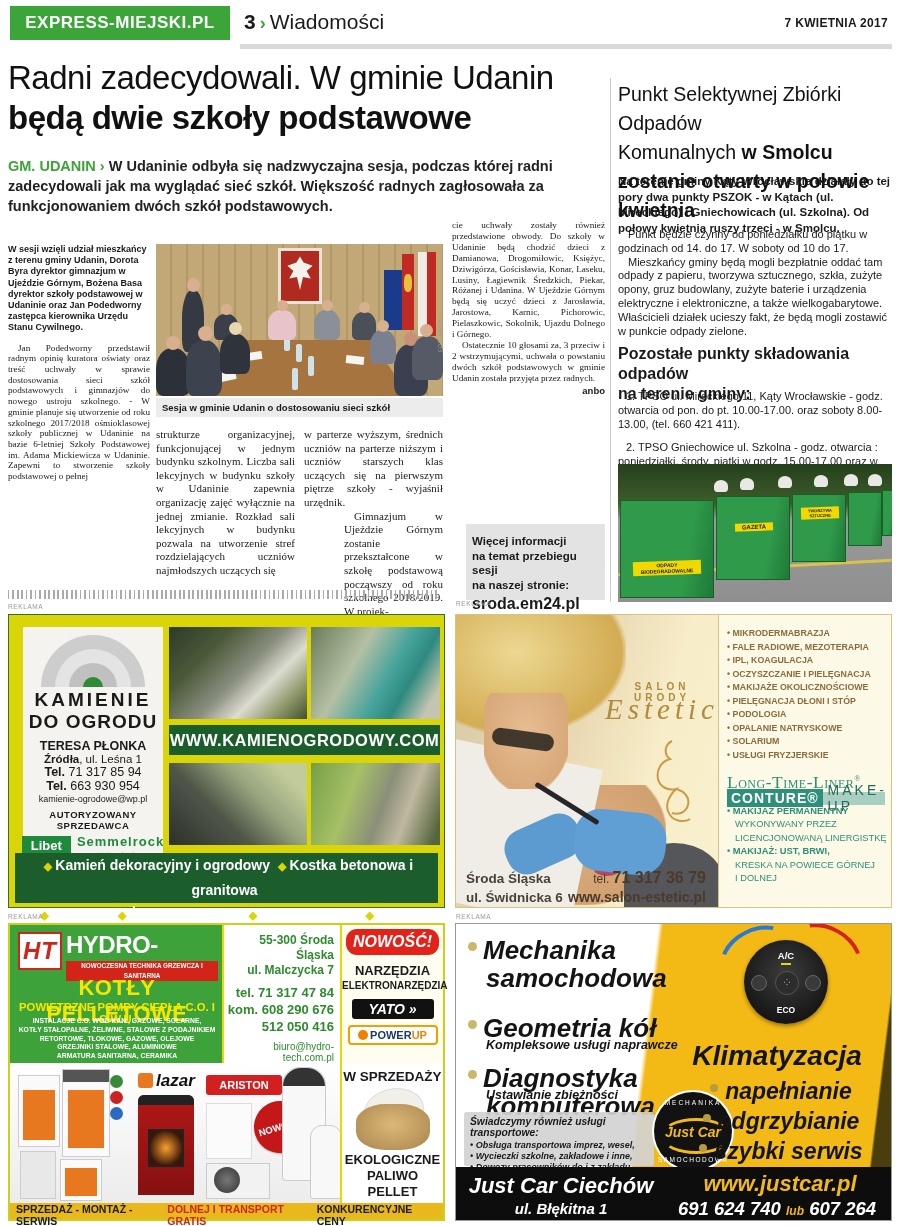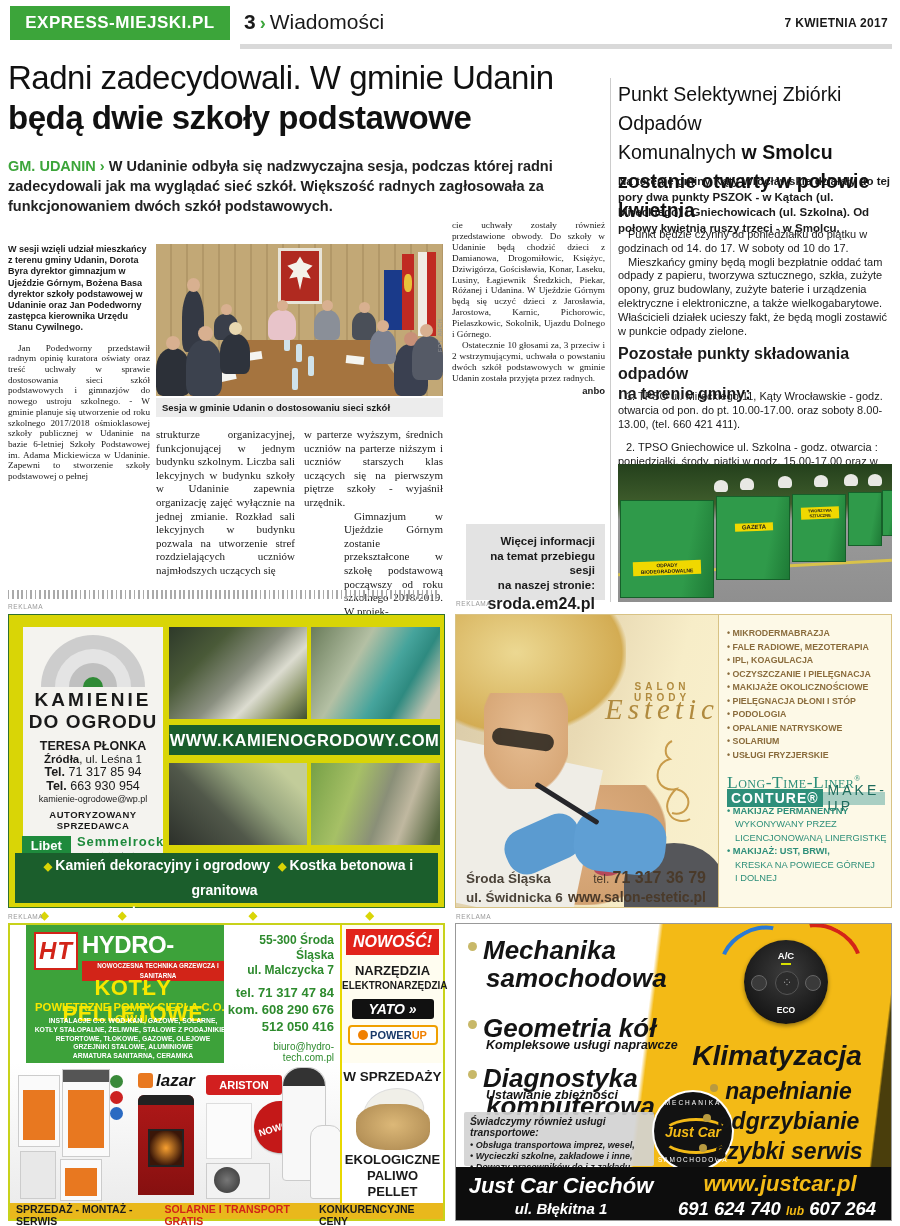--- a/index.html
+++ b/index.html
@@ -24,21 +24,21 @@
   .col1 .body-s{margin-top:9px;text-indent:10px;}
   .photo{left:156px;top:244px;width:287px;height:152px;overflow:hidden;background:repeating-linear-gradient(90deg,#c2a876 0 14px,#b29868 14px 16px);}
   .credit{left:437px;top:352px;font-size:5.5px;color:#999;transform:rotate(-90deg);transform-origin:left top;letter-spacing:.5px;}
   .caption{left:156px;top:398px;width:287px;height:19px;background:#ececec;font-size:9.5px;font-weight:bold;line-height:19px;padding-left:6px;box-sizing:border-box;}
   .col2{left:156px;top:428px;width:139px;font-size:11px;line-height:13.6px;}
   .col3{left:304px;top:428px;width:139px;font-size:11px;line-height:13.6px;}
   .col3 .p2{text-indent:10px;margin-left:40px;}
   .col4{left:452px;top:220px;width:153px;font-size:9.2px;line-height:10.9px;}
   .col4 .p2{text-indent:10px;}
   .byline{text-align:right;font-family:"Liberation Sans",sans-serif;font-weight:bold;font-size:9.5px;margin-top:2px;}
-  .infobox{left:466px;top:524px;width:139px;height:76px;background:#e3e3e3;text-align:right;box-sizing:border-box;padding:10px 10px 0 6px;}
+  .infobox{left:466px;top:524px;width:139px;height:76px;background:#e3e3e3;text-align:left;box-sizing:border-box;padding:10px 10px 0 6px;}
   .infobox .l{font-size:11.5px;font-weight:600;line-height:14.5px;}
   .infobox .u{font-size:16px;font-weight:bold;margin-top:3px;}
   .vline{left:610px;top:78px;width:1px;height:524px;background:#ccc;}
   
   .sideh{left:618px;top:80px;width:276px;font-size:19.5px;line-height:29px;color:#111;}
   .sideh b{font-weight:bold;}
   .sidelead{left:618px;top:174px;width:274px;font-size:11.5px;line-height:15.5px;font-weight:bold;}
   .sidebody{left:618px;top:228px;width:274px;font-size:11px;line-height:13.8px;}
   .sidebody p{margin:0;text-indent:10px;}
   .sidesub{left:618px;top:344px;width:274px;font-size:16px;line-height:20px;font-weight:bold;}
@@ -107,34 +107,34 @@
   .ltl-band{margin-top:1px;background:#a9cfc3;height:13px;display:flex;align-items:center;font-size:14px;letter-spacing:1px;}
   .ltl-band .c{background:#2e8f7a;color:#fff;font-weight:bold;padding:1px 4px;}
   .ltl-band .m{color:#1d6b5c;padding-left:5px;letter-spacing:3px;}
   .e-pm{margin-top:8px;}
   .e-pm li{font-size:9.3px;color:#2e8f7a;line-height:13.5px;white-space:nowrap;}
   .e-pm li.b{font-weight:bold;}
   .e-pm li.b::before{content:"• ";}
   .e-pm li.cont{padding-left:8px;}
   
   .ad3{left:8px;top:923px;width:437px;height:298px;background:#fff;border:2px solid #c8d21a;box-sizing:border-box;}
-  .h-green{left:16px;top:0;width:214px;height:138px;background:#3da23a;border-right:2px solid #e8d800;box-sizing:border-box;text-align:center;}
+  .h-green{left:0;top:0;width:214px;height:138px;background:#3da23a;border-right:2px solid #e8d800;box-sizing:border-box;text-align:center;}
   .h-logo{position:absolute;left:8px;top:7px;width:44px;height:38px;background:#fff;border:2px solid #d22418;box-sizing:border-box;color:#d22418;font-weight:bold;font-style:italic;font-size:24px;line-height:34px;text-align:center;letter-spacing:1px;}
   .h-name{position:absolute;left:56px;top:6px;width:154px;color:#fff;font-weight:bold;font-size:24px;letter-spacing:-.5px;text-align:left;}
   .h-tag{position:absolute;left:56px;top:36px;width:152px;background:#d22418;color:#fff;font-size:6.3px;font-weight:bold;line-height:10px;text-align:center;}
   .h-k1{position:absolute;left:0;top:50px;width:214px;color:#f7e700;font-weight:bold;font-size:22px;letter-spacing:.5px;}
   .h-k2{position:absolute;left:0;top:76px;width:214px;color:#f7e700;font-weight:bold;font-size:11.3px;}
   .h-lines{position:absolute;left:0;top:92px;width:214px;color:#fff;font-weight:bold;font-size:6.8px;line-height:8.8px;}
   .h-contact{left:214px;top:0;width:116px;height:138px;background:#fff;text-align:right;box-sizing:border-box;padding:8px 6px 0 0;color:#2e8b2e;}
   .h-contact .a{font-size:12px;font-weight:bold;line-height:15px;}
   .h-contact .t{font-size:13px;font-weight:bold;line-height:17px;margin-top:6px;}
   .h-contact .e{font-size:10px;font-weight:normal;margin-top:6px;}
   .h-contact .w{font-size:11.5px;font-weight:bold;margin-top:6px;}
   .h-right{left:330px;top:0;width:103px;height:138px;background:#fffdf0;border-left:2px solid #e8d800;box-sizing:border-box;text-align:center;}
-  .h-now{margin:4px 4px 0;background:#e2231a;color:#fff;font-weight:bold;font-style:italic;font-size:16px;line-height:26px;}
+  .h-now{margin:4px 4px 0;background:#e2231a;color:#fff;font-weight:bold;font-style:italic;font-size:16px;line-height:26px;border-radius:11px;}
   .h-tools1{font-size:13px;font-weight:bold;margin-top:8px;}
   .h-tools2{font-size:10px;font-weight:bold;margin-top:2px;}
   .yato{margin:8px auto 0;width:82px;background:#111;color:#fff;border-radius:3px;font-weight:bold;font-style:italic;font-size:14px;line-height:20px;}
   .pwr{margin:6px auto 0;width:86px;border:2px solid #f0a000;border-radius:4px;background:#fff;font-weight:bold;font-size:11px;line-height:16px;}
   .pwr .dot{display:inline-block;width:10px;height:10px;border-radius:50%;background:#f08000;vertical-align:-1px;margin-right:2px;}
   .pwr .p1{color:#1a3a6a;} .pwr .p2{color:#f08000;}
   .h-photo{left:0;top:138px;width:330px;height:140px;background:linear-gradient(#ffffff,#ececec);overflow:hidden;}
   .boiler{position:absolute;background:#fafafa;border:1px solid #ccc;}
   .b1{left:8px;top:12px;width:40px;height:70px;} .b1 .face{position:absolute;left:4px;top:14px;right:4px;bottom:6px;background:#e87820;}
   .b2{left:52px;top:6px;width:46px;height:86px;} .b2 .face{position:absolute;left:5px;top:20px;right:5px;bottom:8px;background:#e87820;} .b2 .cap{position:absolute;left:0;top:0;right:0;height:12px;background:#555;}
@@ -507,21 +507,21 @@
       <div class="h-sale">W SPRZEDAŻY</div>
       <div class="pellet">
           <div class="bag" style="position:absolute;"></div>
           <div class="grain"></div>
         </div>
       <div class="h-eko">EKOLOGICZNE</div>
       <div class="h-eko">PALIWO PELLET</div>
     </div>
     <div class="abs h-foot">
       <span>SPRZEDAŻ - MONTAŻ - SERWIS</span>
-      <span class="mid">SOLARNE I TRANSPORT GRATIS</span>
+      <span class="mid">DOLNEJ I TRANSPORT GRATIS</span>
       <span>KONKURENCYJNE CENY</span>
     </div>
   </div>
 
   <div class="abs ad4">
     <div class="j-item j-big j-dot" style="top:12px;">Mechanika</div>
     <div class="j-item j-big" style="top:40px;left:30px;">samochodowa</div>
     <div class="j-sub abs" style="left:30px;top:70px;">Kompleksowe usługi naprawcze</div>
     <div class="j-item j-big j-dot" style="top:90px;">Geometria kół</div>
     <div class="j-sub abs" style="left:30px;top:120px;">Ustawianie zbieżności</div>

